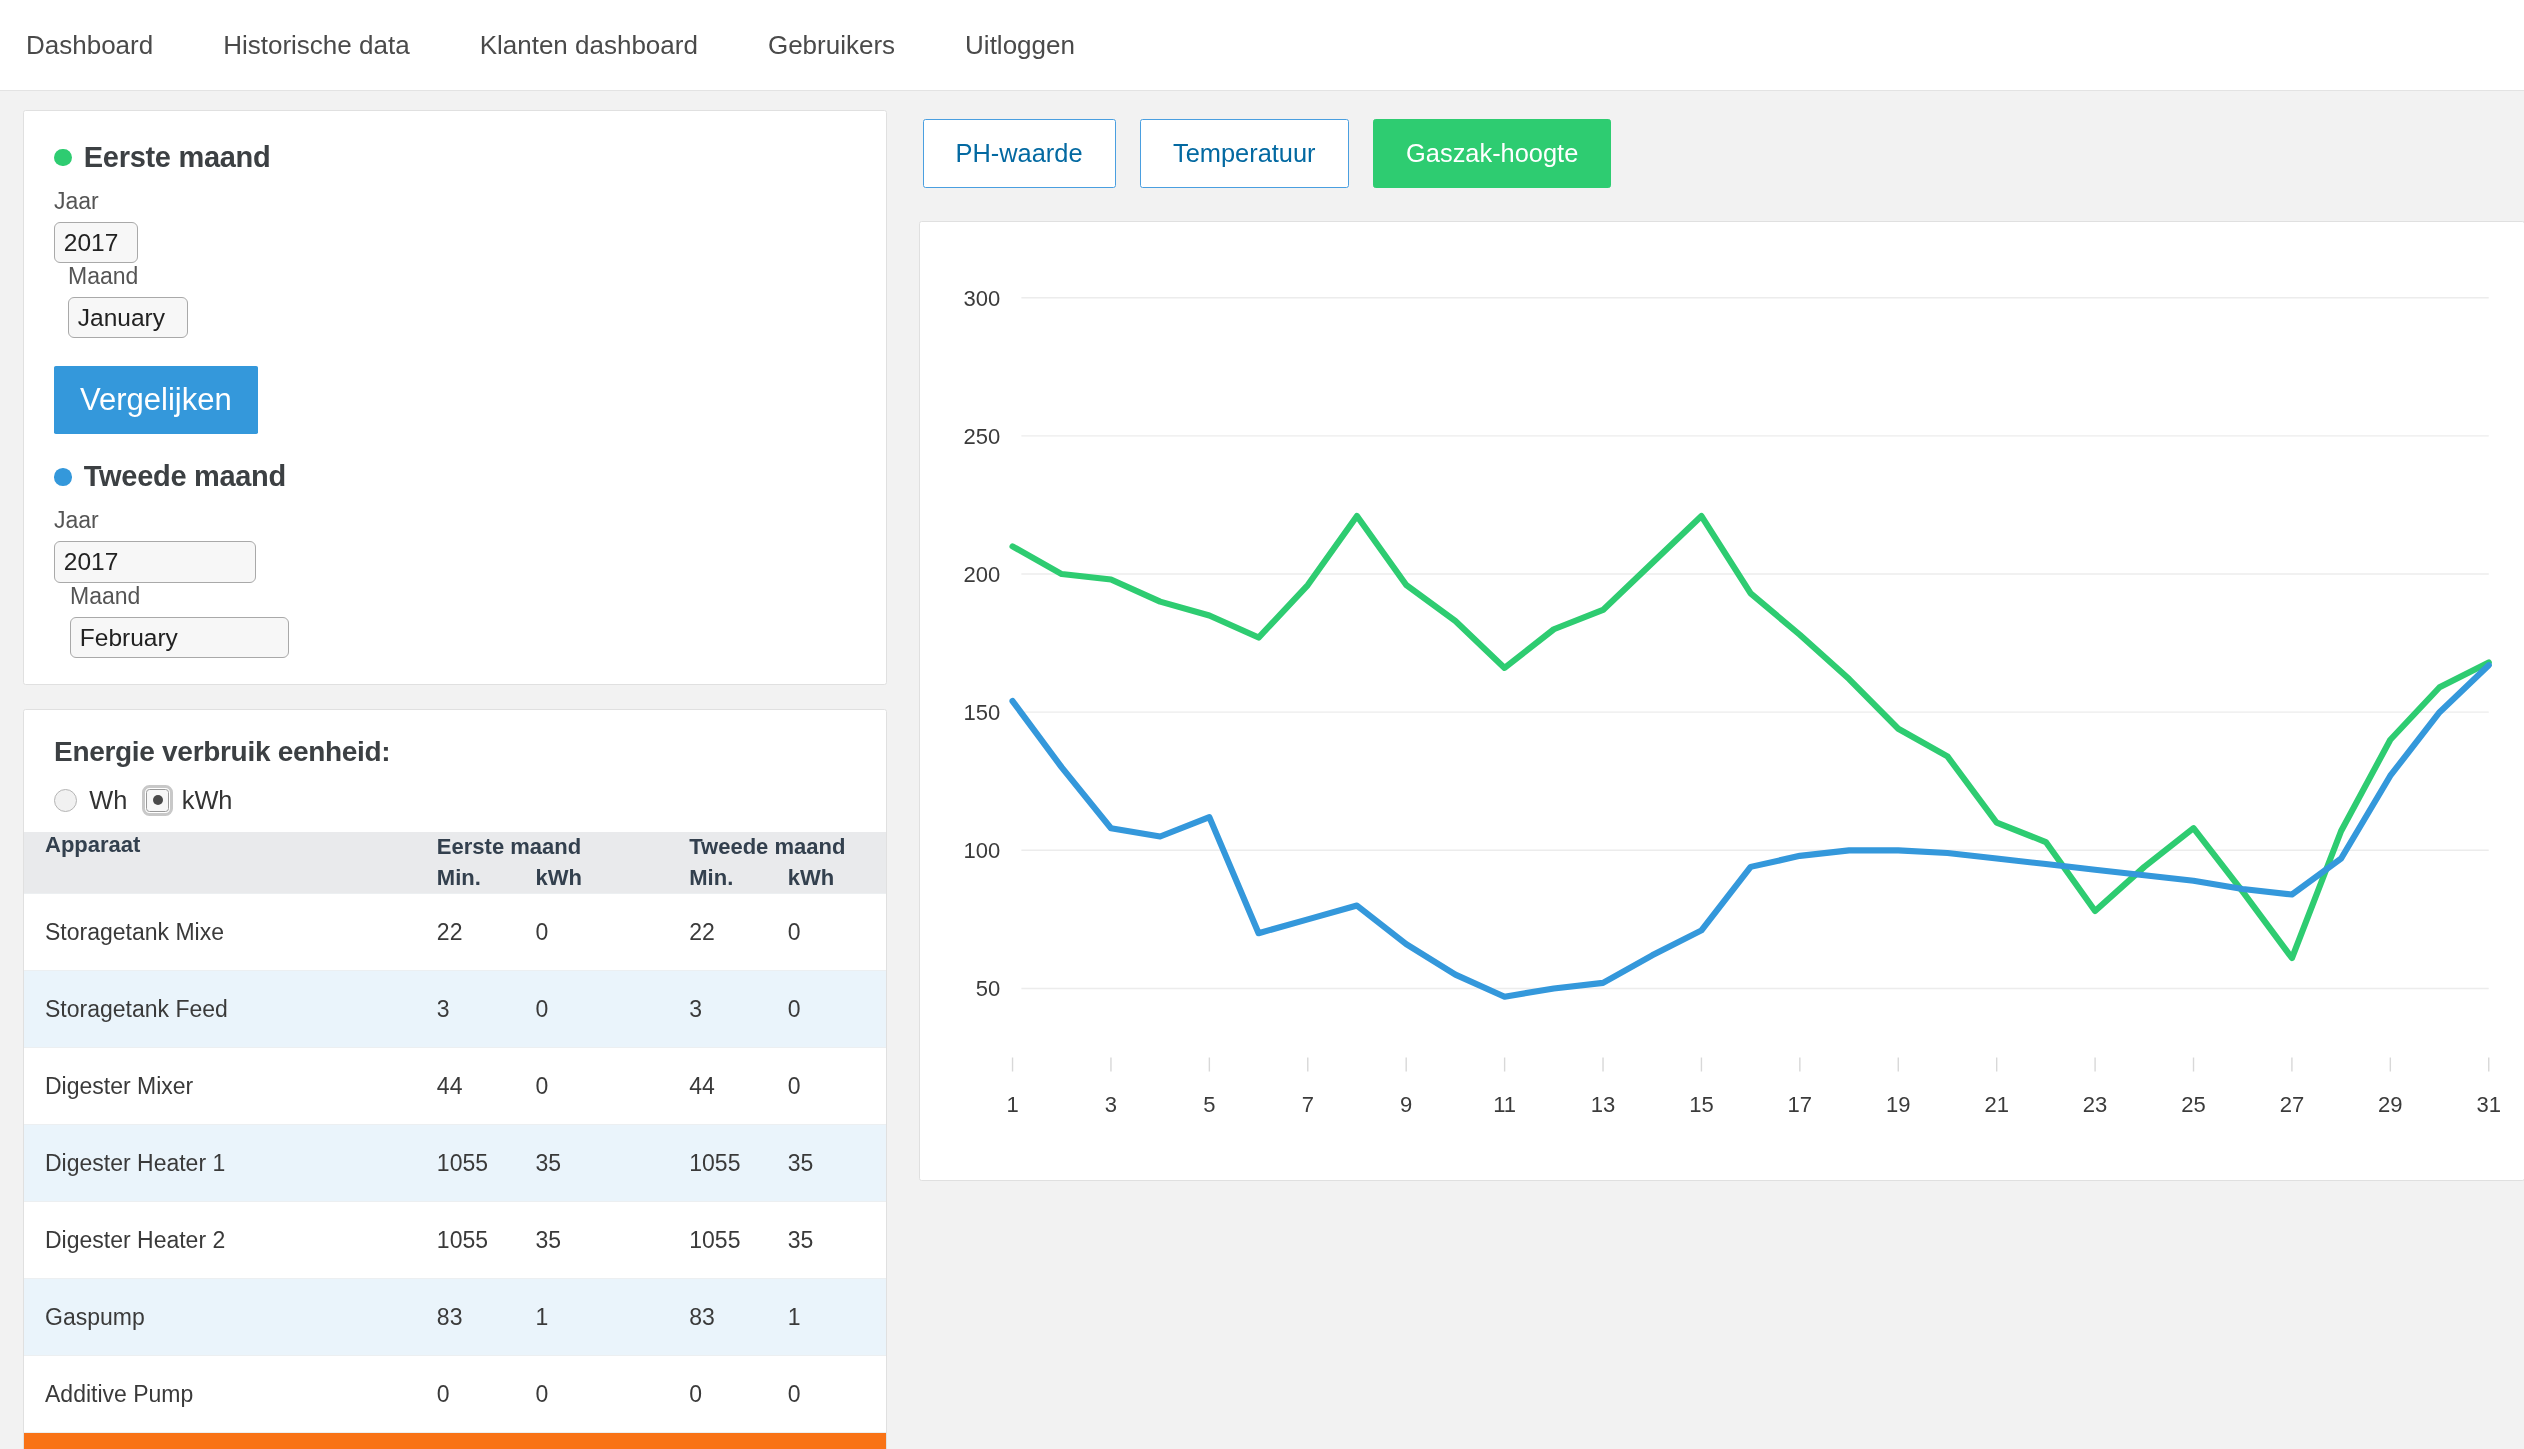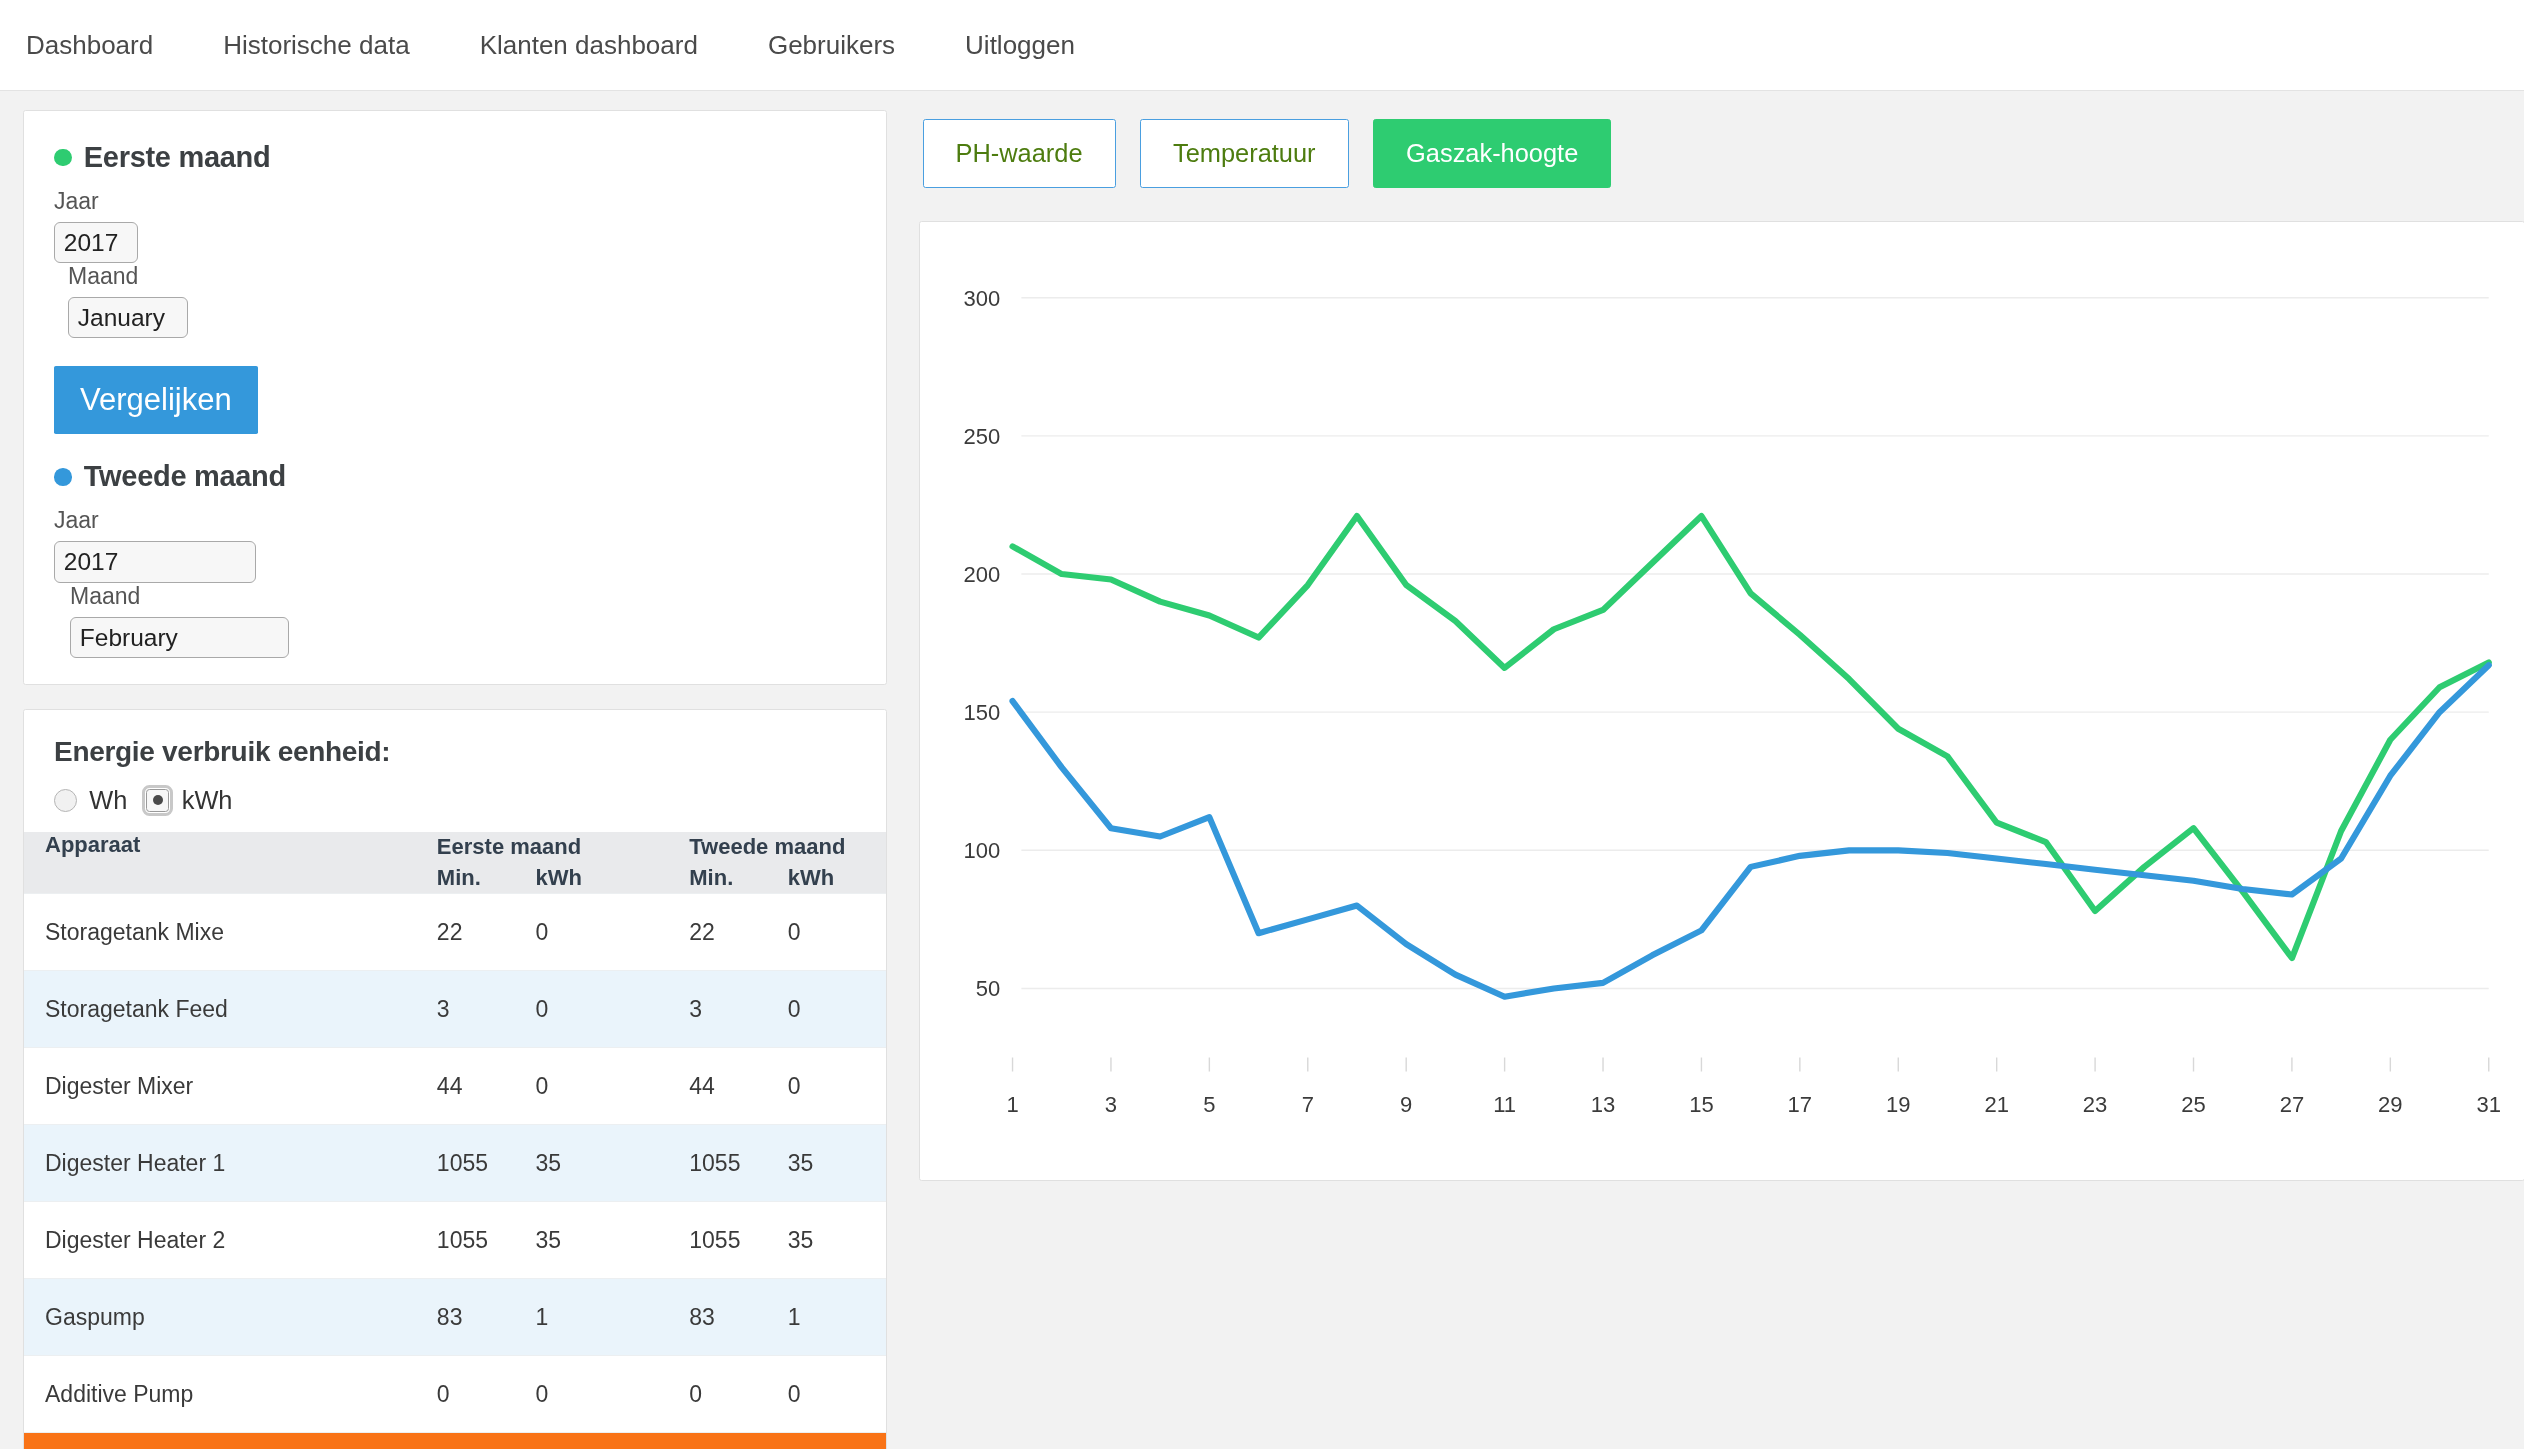--- a/index.html
+++ b/index.html
@@ -175,21 +175,21 @@
   
   #tabs { display: flex; gap: 24.5px; padding: 8.8px 0 0 3.5px; }
   .tab {
     font-family: "Liberation Sans", sans-serif;
     font-size: 25.4px;
     padding: 19px 32px;
     border-radius: 2.6px;
     cursor: pointer;
     background: #ffffff;
     border: 1.8px solid #4a9fe0;
-    color: #4d7c0f;
+    color: #0369a1;
     white-space: nowrap;
   }
   .tab.active {
     background: #2ecc71;
     border-color: #2ecc71;
     color: #ffffff;
   }
 
   
   #chart-card {

